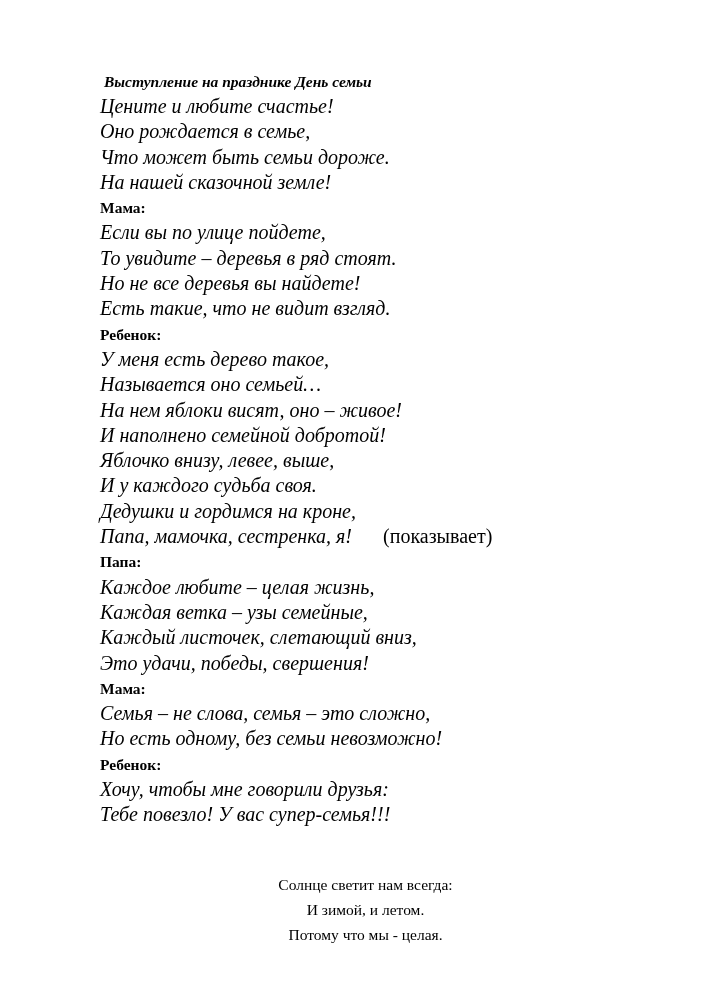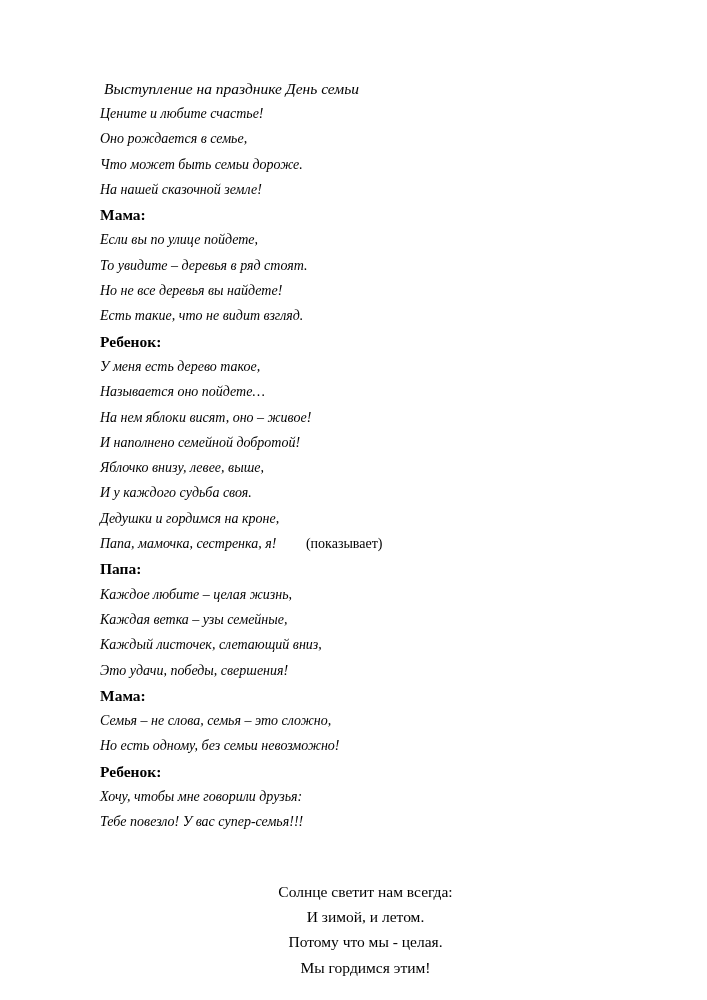--- a/index.html
+++ b/index.html
@@ -16,29 +16,29 @@
   }
   .page {
     position: relative;
     width: 707px;
     height: 1000px;
     box-sizing: border-box;
     padding: 60px 70px 0 100px;
   }
   .doc-title {
     font-style: italic;
-    font-weight: normal;
+    font-weight: bold;
     font-size: 15.5px;
     line-height: 25px;
-    margin: 16px 0 0 4px;
+    margin: 9px 0 0 4px;
     white-space: nowrap;
   }
   .line {
     font-style: italic;
-    font-size: 14px;
+    font-size: 20px;
     line-height: 25.3px;
     white-space: nowrap;
   }
   .speaker {
     font-style: normal;
     font-weight: bold;
     font-size: 15.5px;
     line-height: 25.3px;
     white-space: nowrap;
   }
@@ -75,21 +75,21 @@
     <div class="speaker">Мама:</div>
 
     <div class="line">Если вы по улице пойдете,</div>
     <div class="line">То увидите – деревья в ряд стоят.</div>
     <div class="line">Но не все деревья вы найдете!</div>
     <div class="line">Есть такие, что не видит взгляд.</div>
 
     <div class="speaker">Ребенок:</div>
 
     <div class="line">У меня есть  дерево такое,</div>
-    <div class="line">Называется оно пойдете…</div>
+    <div class="line">Называется оно семьей…</div>
     <div class="line">На нем яблоки висят, оно – живое!</div>
     <div class="line">И наполнено семейной добротой!</div>
     <div class="line">Яблочко внизу, левее, выше,</div>
     <div class="line">И у каждого судьба своя.</div>
     <div class="line">Дедушки и гордимся на кроне,</div>
 
     <div class="line"><span>Папа, мамочка, сестренка, я!</span><span class="note"> (показывает)</span></div>
 
     <div class="speaker">Папа:</div>
 
@@ -107,16 +107,15 @@
 
     <div class="line">Хочу, чтобы мне говорили друзья:</div>
     <div class="line">Тебе повезло! У вас супер-семья!!!</div>
 
   </div>
 
   <div class="closing">
     <div class="cline">Солнце светит нам всегда:</div>
     <div class="cline">И зимой, и летом.</div>
     <div class="cline">Потому что мы - целая.</div>
-    <div class="cline">Мы гордимся этим!</div>
   </div>
 
 </div>
 
 </body></html>

